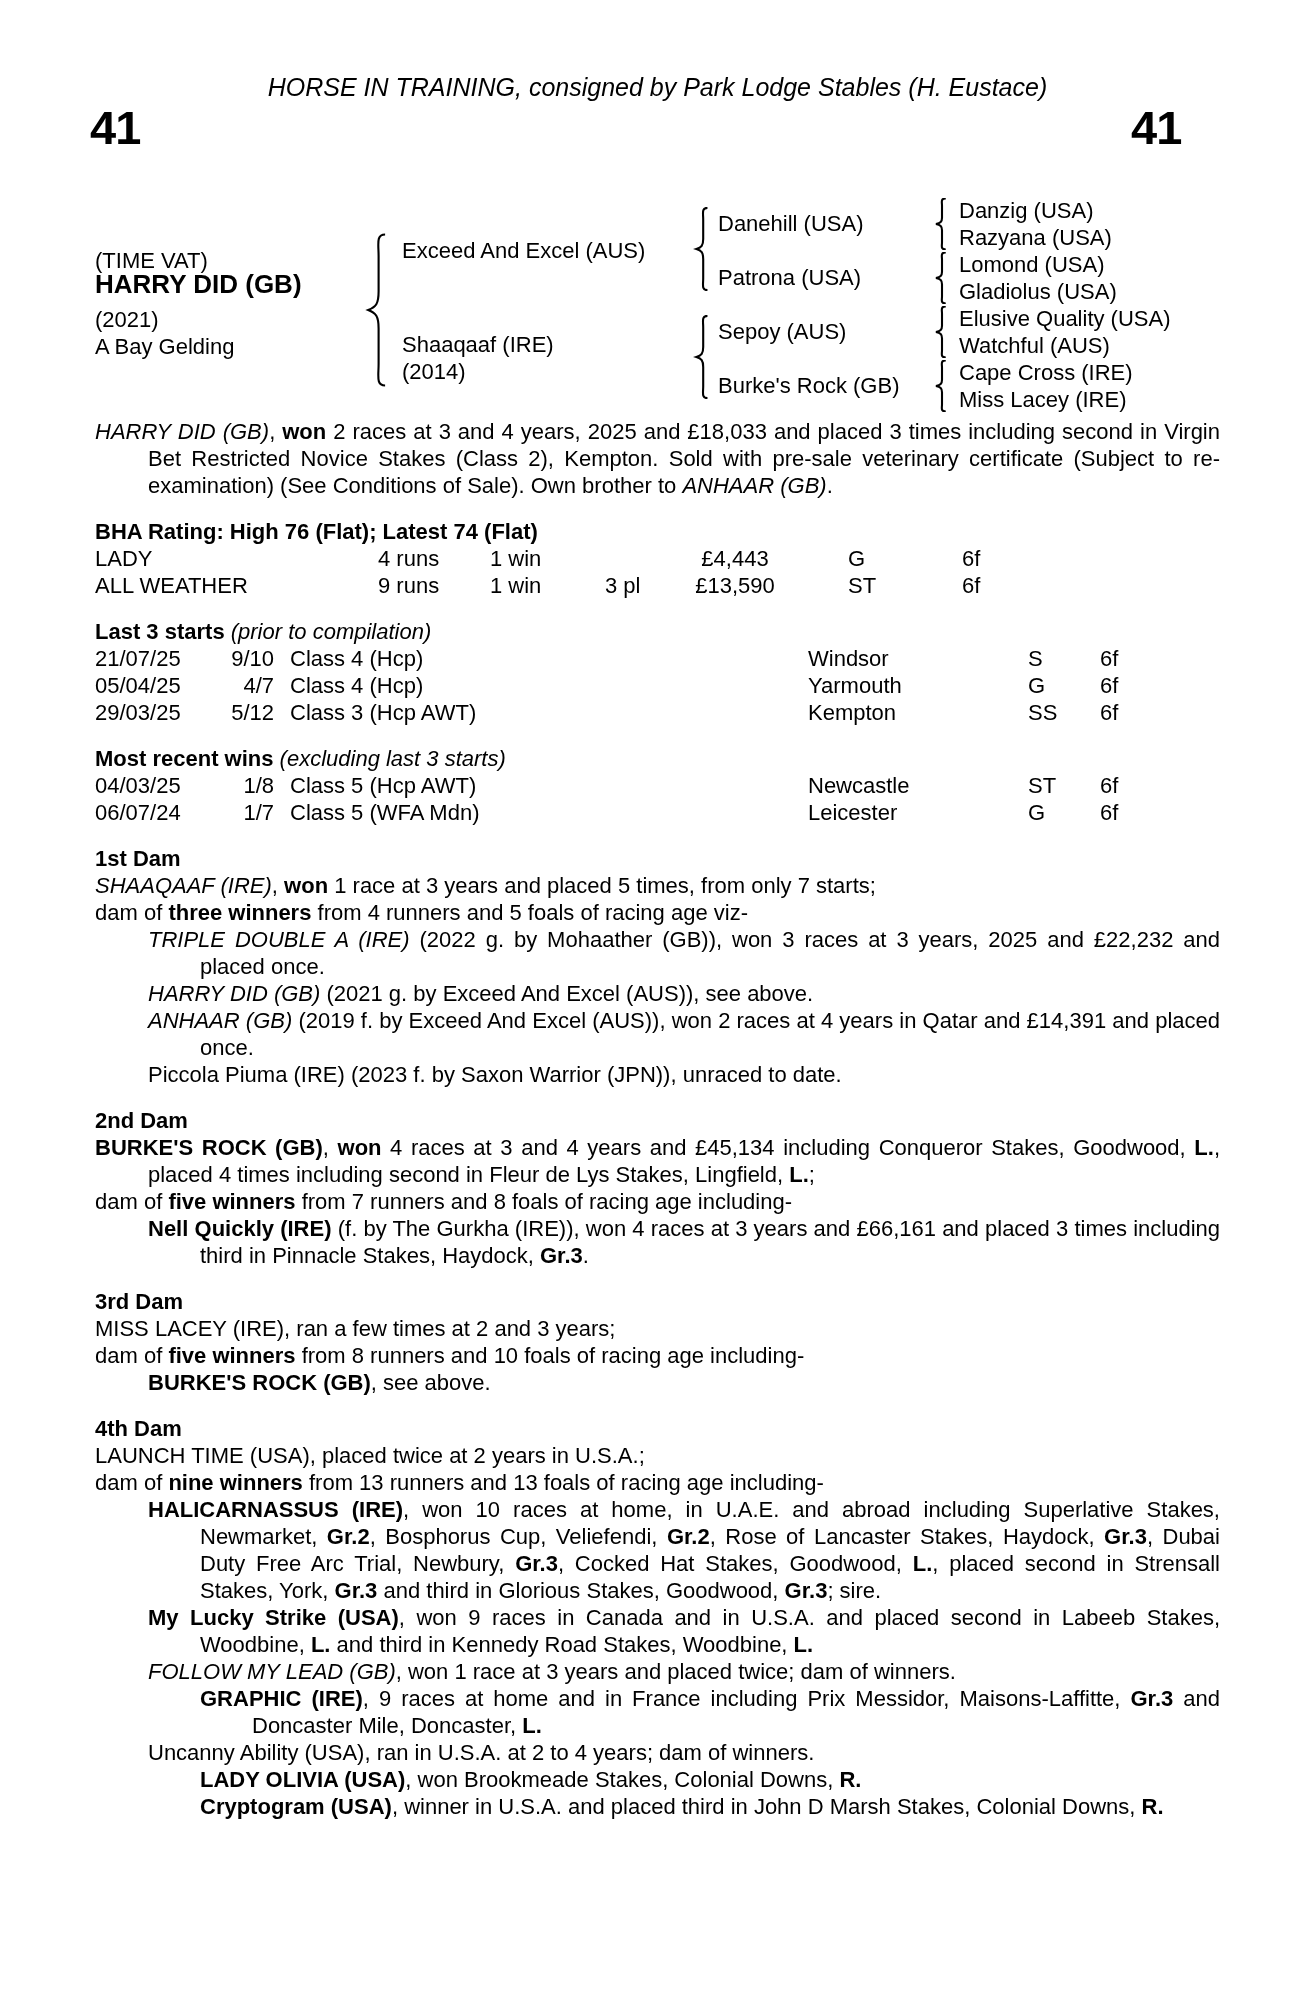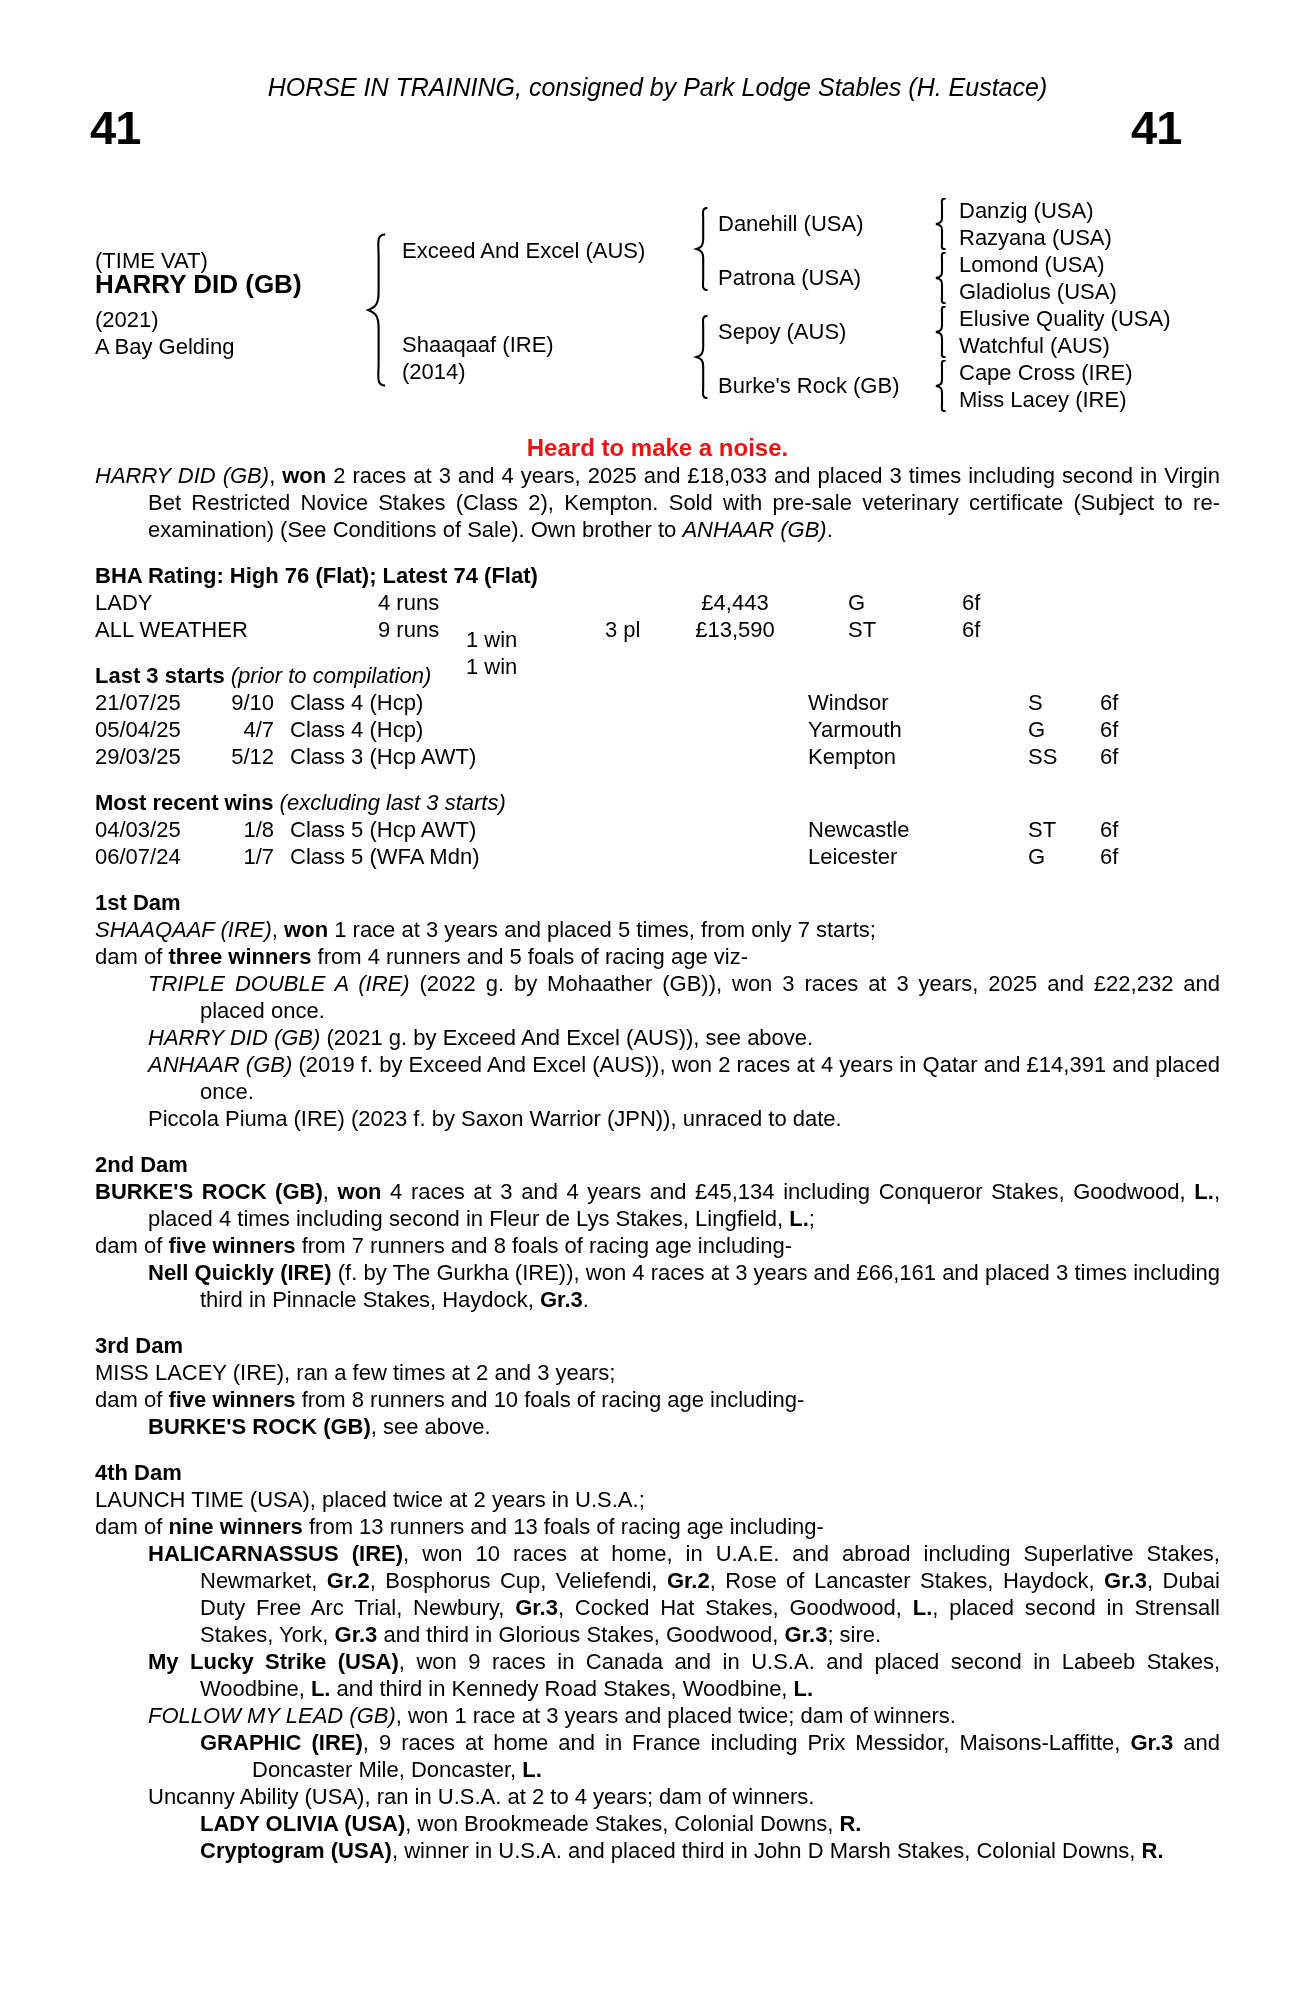--- a/index.html
+++ b/index.html
@@ -36,21 +36,21 @@
 
   .section { margin-top:19px; }
   .sec-head { font-weight:bold; }
   .sec-head .i { font-weight:normal; }
 
   .trow { position:relative; height:27px; white-space:nowrap; }
   .trow span { position:absolute; top:0; }
   
   .c-surface { left:0; }
   .c-runs  { left:283px; }
-  .c-wins  { left:371px;margin-top:37px; }
+  .c-wins  { left:395px; }
   .c-pl    { left:510px; }
   .c-prize { left:565px; width:150px; text-align:center; }
   .c-going1{ left:753px; }
   .c-dist1 { left:867px; }
   
   .c-date  { left:0; }
   .c-pos   { left:75px; width:104px; text-align:right; }
   .c-race  { left:195px; }
   .c-course{ left:713px; }
   .c-going2{ left:933px; }
@@ -111,21 +111,20 @@
       <div class="pp" style="left:864px;top:14px">Danzig (USA)</div>
       <div class="pp" style="left:864px;top:41px">Razyana (USA)</div>
       <div class="pp" style="left:864px;top:68px">Lomond (USA)</div>
       <div class="pp" style="left:864px;top:95px">Gladiolus (USA)</div>
       <div class="pp" style="left:864px;top:122px">Elusive Quality (USA)</div>
       <div class="pp" style="left:864px;top:149px">Watchful (AUS)</div>
       <div class="pp" style="left:864px;top:176px">Cape Cross (IRE)</div>
       <div class="pp" style="left:864px;top:203px">Miss Lacey (IRE)</div>
     </div>
 
-    <div class="tagline">Heard to make a noise.</div>
 
     <div class="para h0"><span class="i">HARRY DID (GB)</span><span>, </span><span class="b">won</span><span> 2 races at 3 and 4 years, 2025 and £18,033 and placed 3 times including second in Virgin Bet Restricted Novice Stakes (Class 2), Kempton. Sold with pre-sale veterinary certificate (Subject to re-examination) (See Conditions of Sale). Own brother to </span><span class="i">ANHAAR (GB)</span><span>.</span></div>
 
     <div class="section">
       <div class="sec-head">BHA Rating: High 76 (Flat); Latest 74 (Flat)</div>
       <div class="trow">
         <span class="c-surface">LADY</span>
         <span class="c-runs">4 runs</span>
         <span class="c-wins">1 win</span>
         <span class="c-pl"></span>

